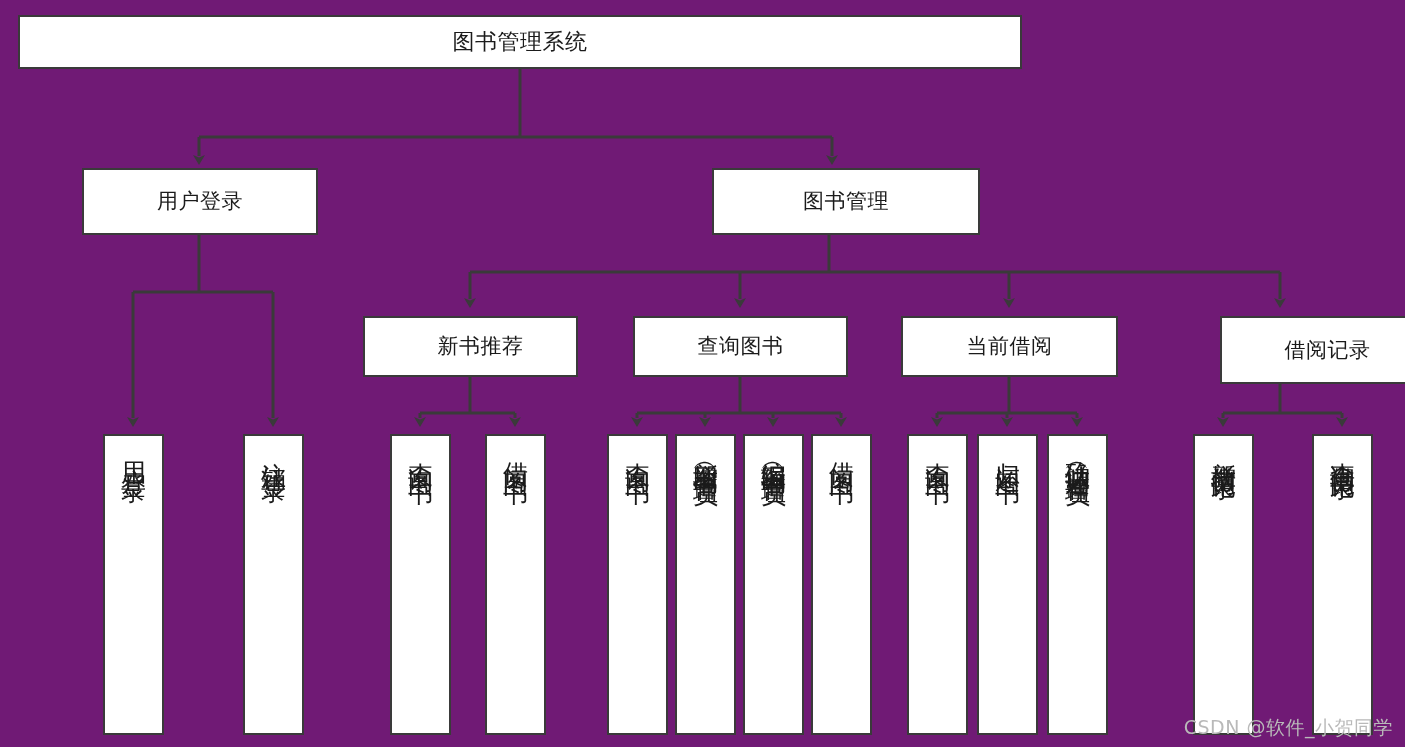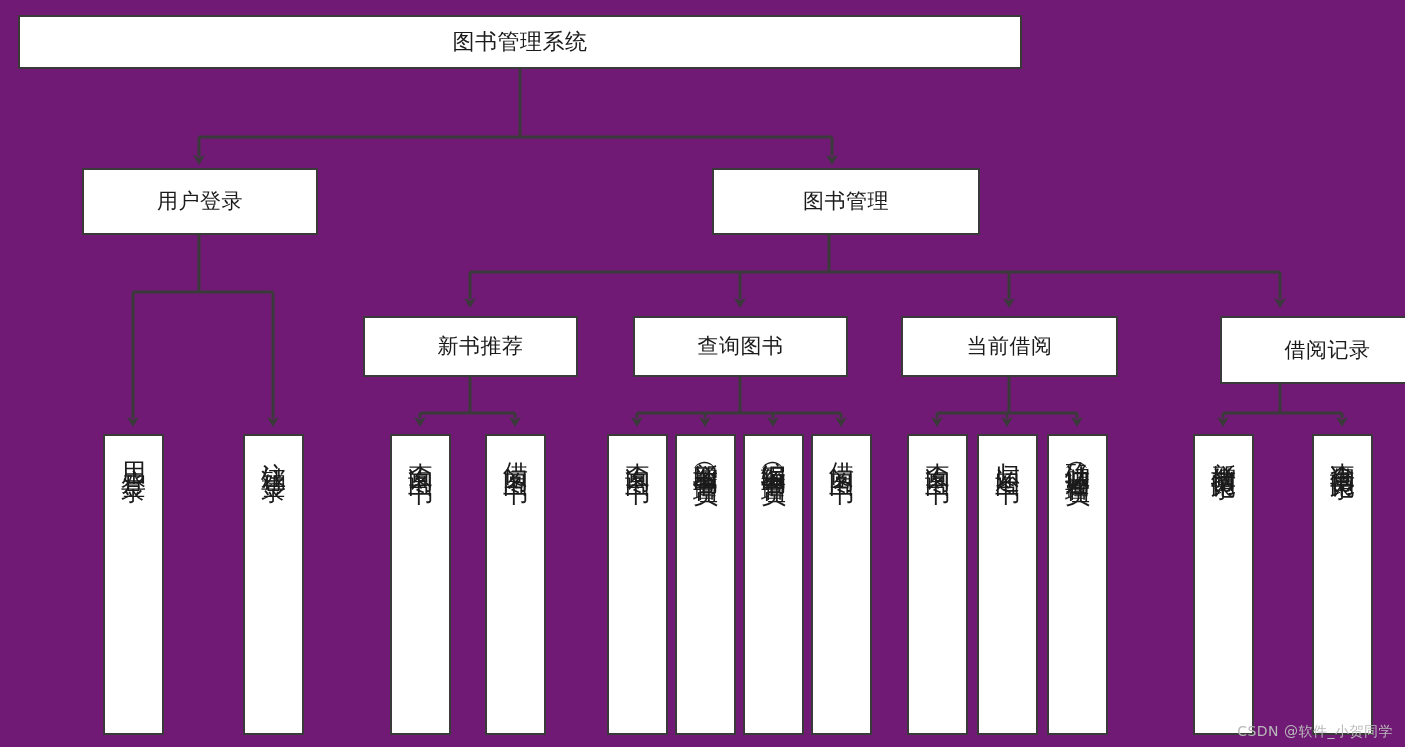--- a/index.html
+++ b/index.html
@@ -63,21 +63,21 @@
     max-height:290px;
   }
   .node.v.tall .lbl{
     font-size:25px;
     letter-spacing:3px;
   }
   .watermark{
     position:absolute;
     right:12px;
     bottom:6px;
-    font-size:14px;
+    font-size:19px;
     color:#b9b9b9;
     letter-spacing:0.5px;
     z-index:5;
     white-space:nowrap;
     font-family:"DejaVu Sans","Liberation Sans",sans-serif;
   }
 </style>
 </head>
 <body>
 

